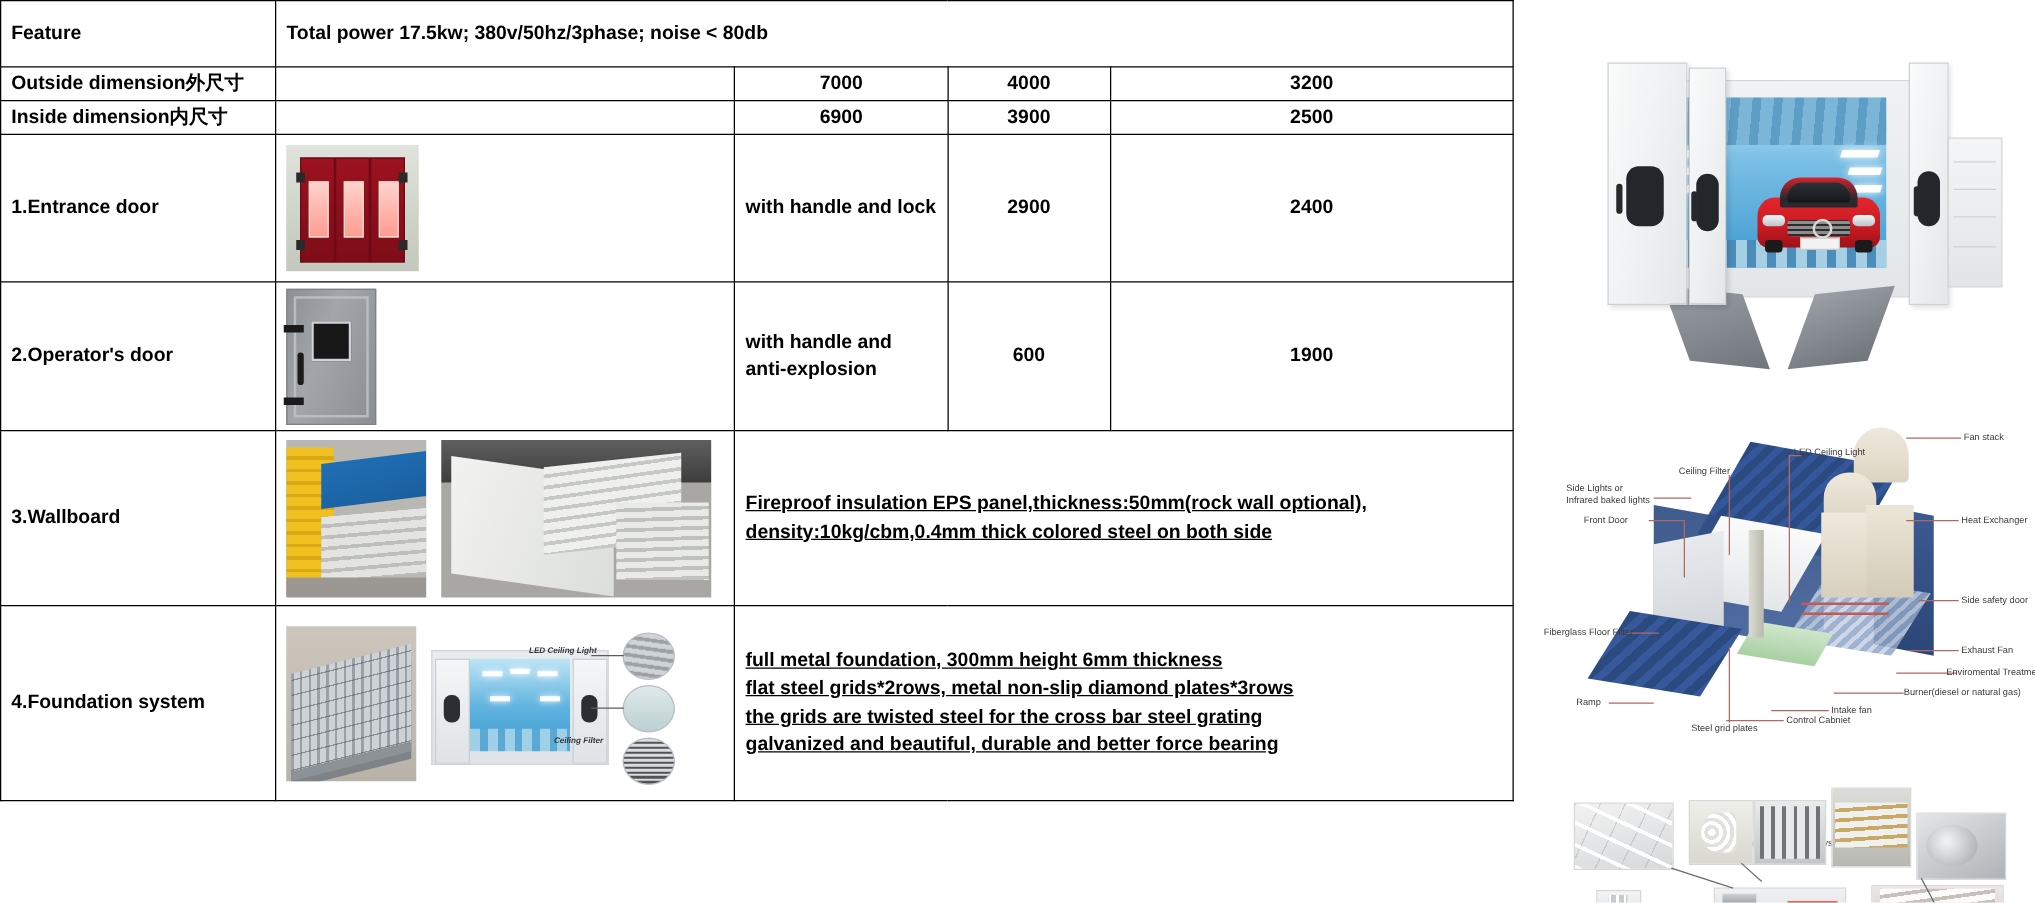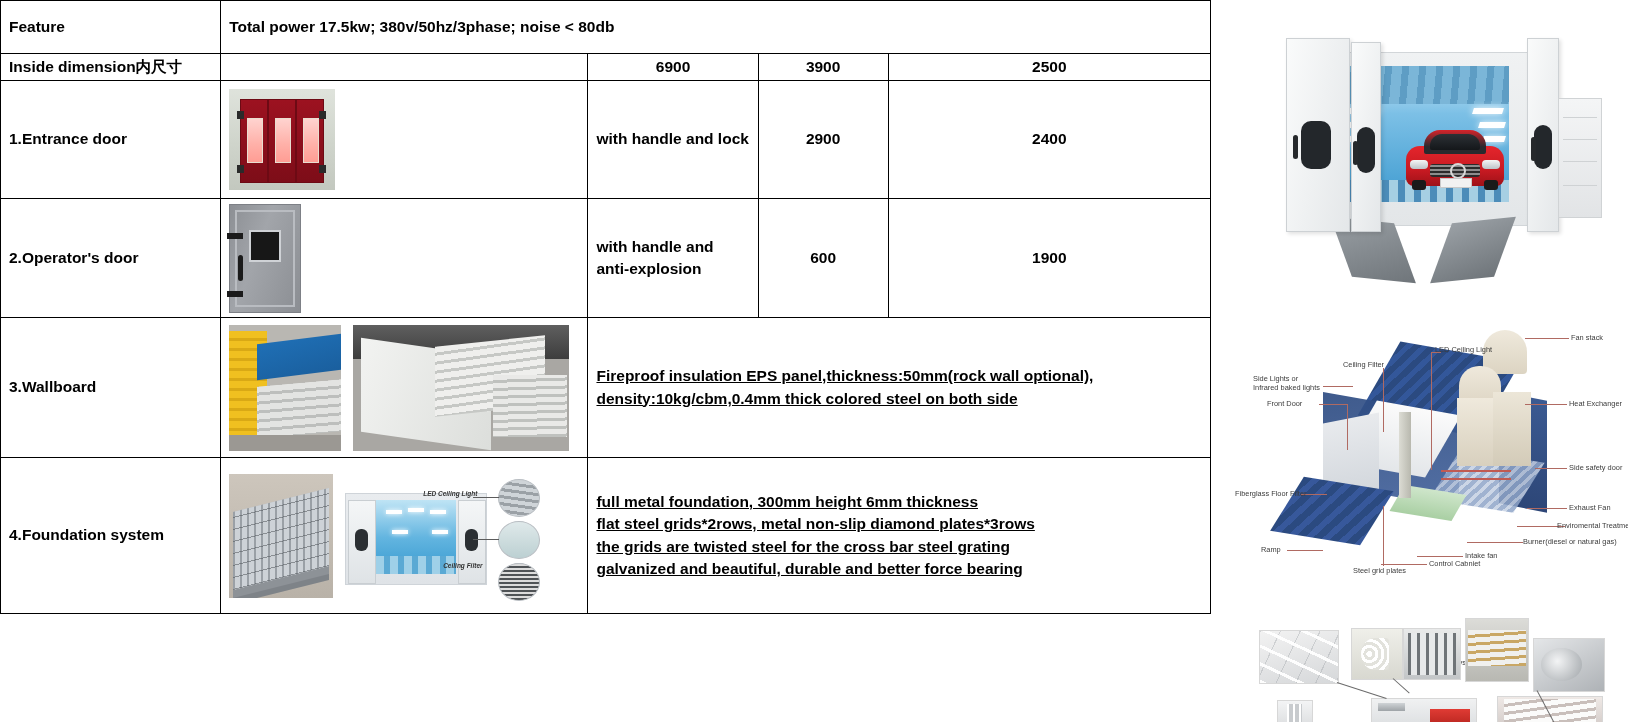--- a/index.html
+++ b/index.html
@@ -215,21 +215,21 @@
   .callout-txt {
     position: absolute; font-size: 6.5px; font-weight: bold; font-style: italic;
     color: #333; white-space: nowrap;
   }
   .lead {
     position: absolute; height: 1px; background: #5c5c5c;
   }
 
   
   .right-col {
-    position: absolute; left: 1213px; top: 4px; width: 415px; height: 564px;
+    position: absolute; left: 1213px; top: 16px; width: 415px; height: 564px;
   }
 
   
   .hero {
     position: absolute; left: 18px; top: 26px; width: 380px; height: 245px;
   }
   .hero .cab {
     position: absolute; left: 90px; top: 22px; width: 205px; height: 172px;
     background: linear-gradient(#f0f2f3,#e3e6e8);
     border: 1px solid #d2d6d9;
@@ -459,20 +459,27 @@
         <col class="c-w">
         <col class="c-h">
     </colgroup>
     <tbody>
       <tr class="r-feature">
         <td>Feature</td>
         <td colspan="4">Total power 17.5kw; 380v/50hz/3phase;  noise &lt; 80db</td>
       </tr>
 
 
+      <tr class="r-out">
+        <td class="nowrap">Outside dimension外尺寸</td>
+        <td></td>
+        <td class="center">7000</td>
+        <td class="center">4000</td>
+        <td class="center">3200</td>
+      </tr>
 
       <tr class="r-in">
         <td class="nowrap">Inside dimension内尺寸</td>
         <td></td>
         <td class="center">6900</td>
         <td class="center">3900</td>
         <td class="center">2500</td>
       </tr>
 
       <tr class="r-door">

